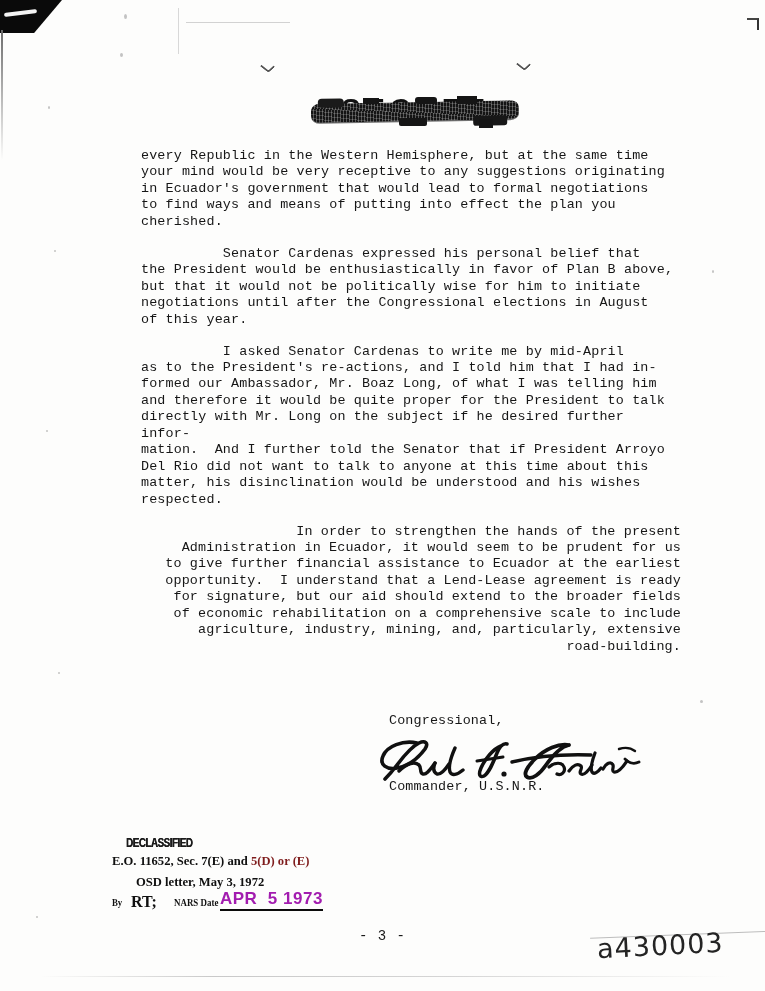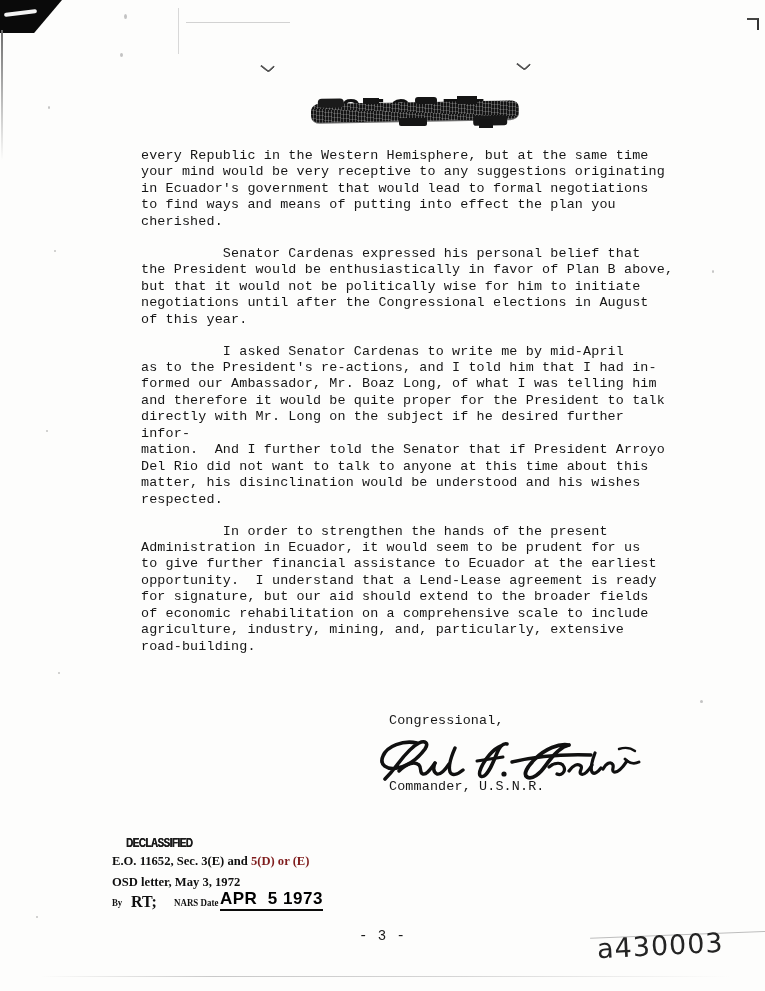--- a/index.html
+++ b/index.html
@@ -175,21 +175,21 @@
     font-family: "Liberation Mono", "DejaVu Sans Mono", monospace;
     font-size: 13.4px;
     line-height: 16.45px;
     color: #161616;
     letter-spacing: 0.15px;
   }
   .para {
     margin: 0 0 15.5px 0;
     white-space: pre-wrap;
   }
-  .para:last-child { margin-bottom: 0; }
+  .para:last-child { margin-bottom: 0; text-align: right; }
 
   
   .sig-block {
     position: absolute;
     top: 713px;
     left: 389px;
     width: 300px;
   }
   .closing {
     font-family: "Liberation Mono", "DejaVu Sans Mono", monospace;
@@ -239,20 +239,21 @@
     font-size: 12.6px;
     margin-top: 4px;
     white-space: nowrap;
   }
   .declass-eo .faded { color: #7f1d1d; }
   .declass-osd {
     font-family: "Liberation Serif", serif;
     font-weight: bold;
     font-size: 12.6px;
     margin-top: 6px;
+    margin-left: 24px;
   }
   .declass-by-row {
     position: relative;
     margin-top: 1px;
     height: 22px;
     font-family: "Liberation Serif", serif;
     font-weight: bold;
   }
   .declass-by {
     position: absolute;
@@ -277,21 +278,21 @@
     transform-origin: left center;
   }
   .date-stamp {
     position: absolute;
     left: 108px;
     top: -2px;
     font-family: "Liberation Sans", sans-serif;
     font-weight: bold;
     font-size: 17px;
     letter-spacing: 0.5px;
-    color: #000000;
+    color: #a21caf;
     border-bottom: 2.5px solid #0b0b0b;
     padding-bottom: 0px;
     white-space: pre;
   }
 
   
   .page-number {
     position: absolute;
     top: 928px;
     left: 0;
@@ -406,21 +407,21 @@
         <path d="M252 22 C256 26, 260 28, 266 25" stroke="#101010" stroke-width="2.8" stroke-linecap="round" fill="none"></path>
         <path d="M246 12 C252 10, 258 11, 262 14" stroke="#101010" stroke-width="2.4" stroke-linecap="round" fill="none"></path>
       </svg>
     </div>
 
     <div class="sig-name">Commander, U.S.N.R.</div>
   </div>
 
   <div class="declass-block">
     <div class="declass-title">DECLASSIFIED</div>
-    <div class="declass-eo"><span>E.O. 11652, Sec. 3(E) and </span><span class="faded">5(D) or (E)</span></div>
+    <div class="declass-eo"><span>E.O. 11652, Sec. 7(E) and </span><span class="faded">5(D) or (E)</span></div>
     <div class="declass-osd">OSD letter, May 3, 1972</div>
     <div class="declass-by-row">
       <span class="declass-by">By</span>
       <span class="declass-rt">RT;</span>
       <span class="declass-nars">NARS Date</span>
       <span class="date-stamp">APR  5 1973</span>
     </div>
   </div>
 
   <div class="page-number">- 3 -</div>

